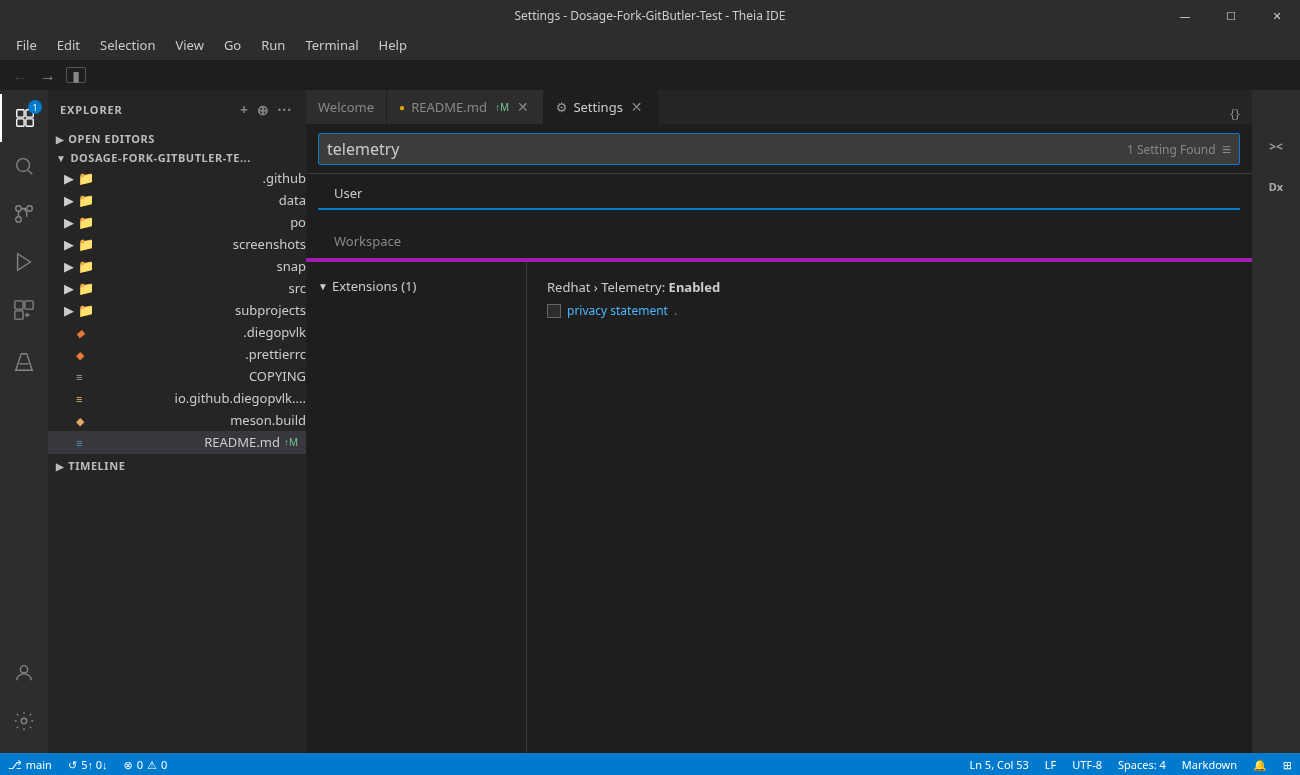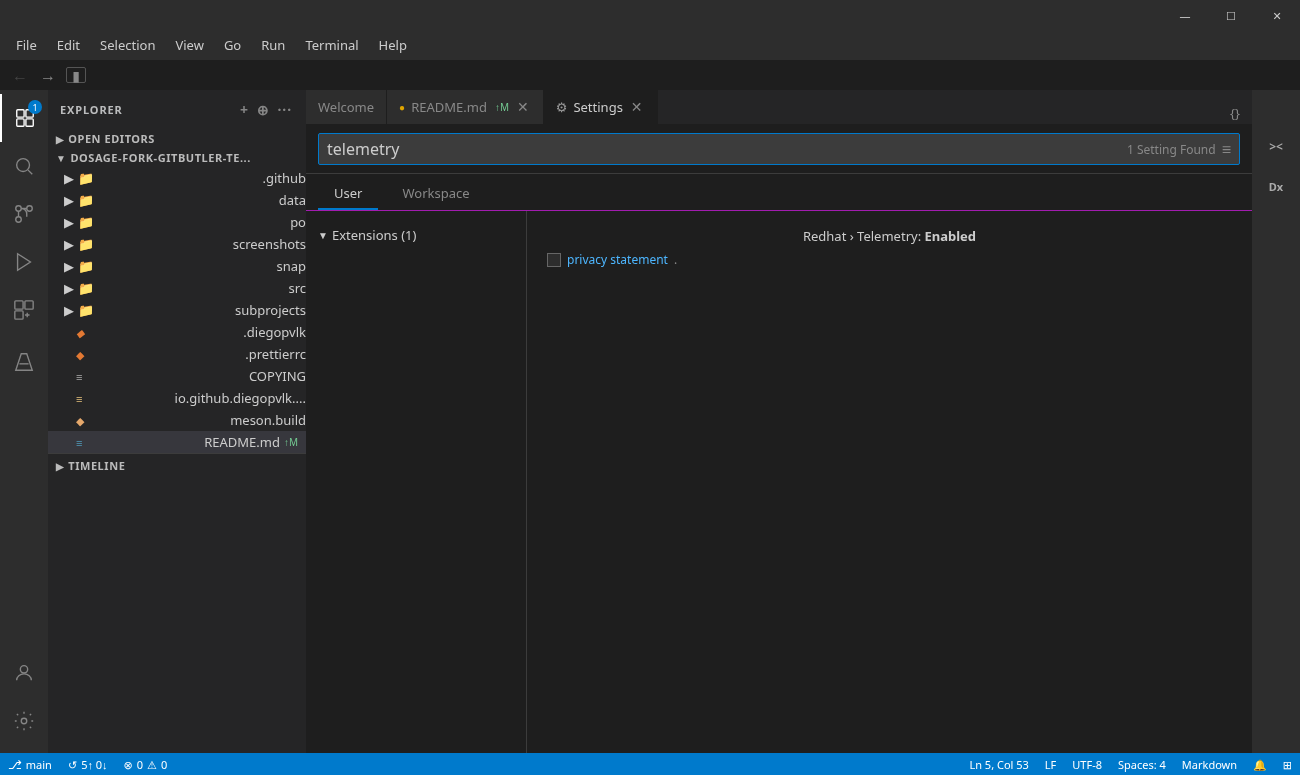--- a/index.html
+++ b/index.html
@@ -299,22 +299,23 @@
     .settings-filter-icon {
       color: #888;
       font-size: 14px;
       cursor: pointer;
     }
 
     
     #settings-tabs {
       display: flex;
       padding: 4px 12px 0;
-      border-bottom: 1px solid #a21caf;
-      gap: 8px;
+      border-bottom: 4px solid #a21caf;
+      gap: 16px;
+      flex-direction: column;
     }
     .settings-tab {
       padding: 6px 16px;
       cursor: pointer;
       color: #888;
       font-size: 13px;
       border-bottom: 2px solid transparent;
     }
     .settings-tab.active {
       color: #cccccc;
@@ -351,21 +352,20 @@
       color: #888;
       font-size: 13px;
     }
 
     
     #settings-main {
       flex: 1;
       padding: 16px 20px;
       overflow-y: auto;
       border-left: 1px solid #3c3c3c;
-      text-align: center;
     }
     .setting-item {
       margin-bottom: 16px;
     }
     .setting-item-title {
       font-size: 13px;
       color: #cccccc;
       margin-bottom: 6px;
     }
     .setting-item-title strong {
@@ -469,20 +469,21 @@
 
     
     ::-webkit-scrollbar { width: 8px; height: 8px; }
     ::-webkit-scrollbar-track { background: transparent; }
     ::-webkit-scrollbar-thumb { background: #424242; border-radius: 4px; }
   </style>
 </head>
 <body>
 
 <div id="title-bar">
+  <span id="title-bar-text">Settings - Dosage-Fork-GitButler-Test - Theia IDE</span>
   <div id="window-controls">
     <div class="win-btn">—</div>
     <div class="win-btn">☐</div>
     <div class="win-btn close">✕</div>
   </div>
 </div>
 
 <div id="menu-bar">
   <div class="menu-item">File</div>
   <div class="menu-item">Edit</div>

